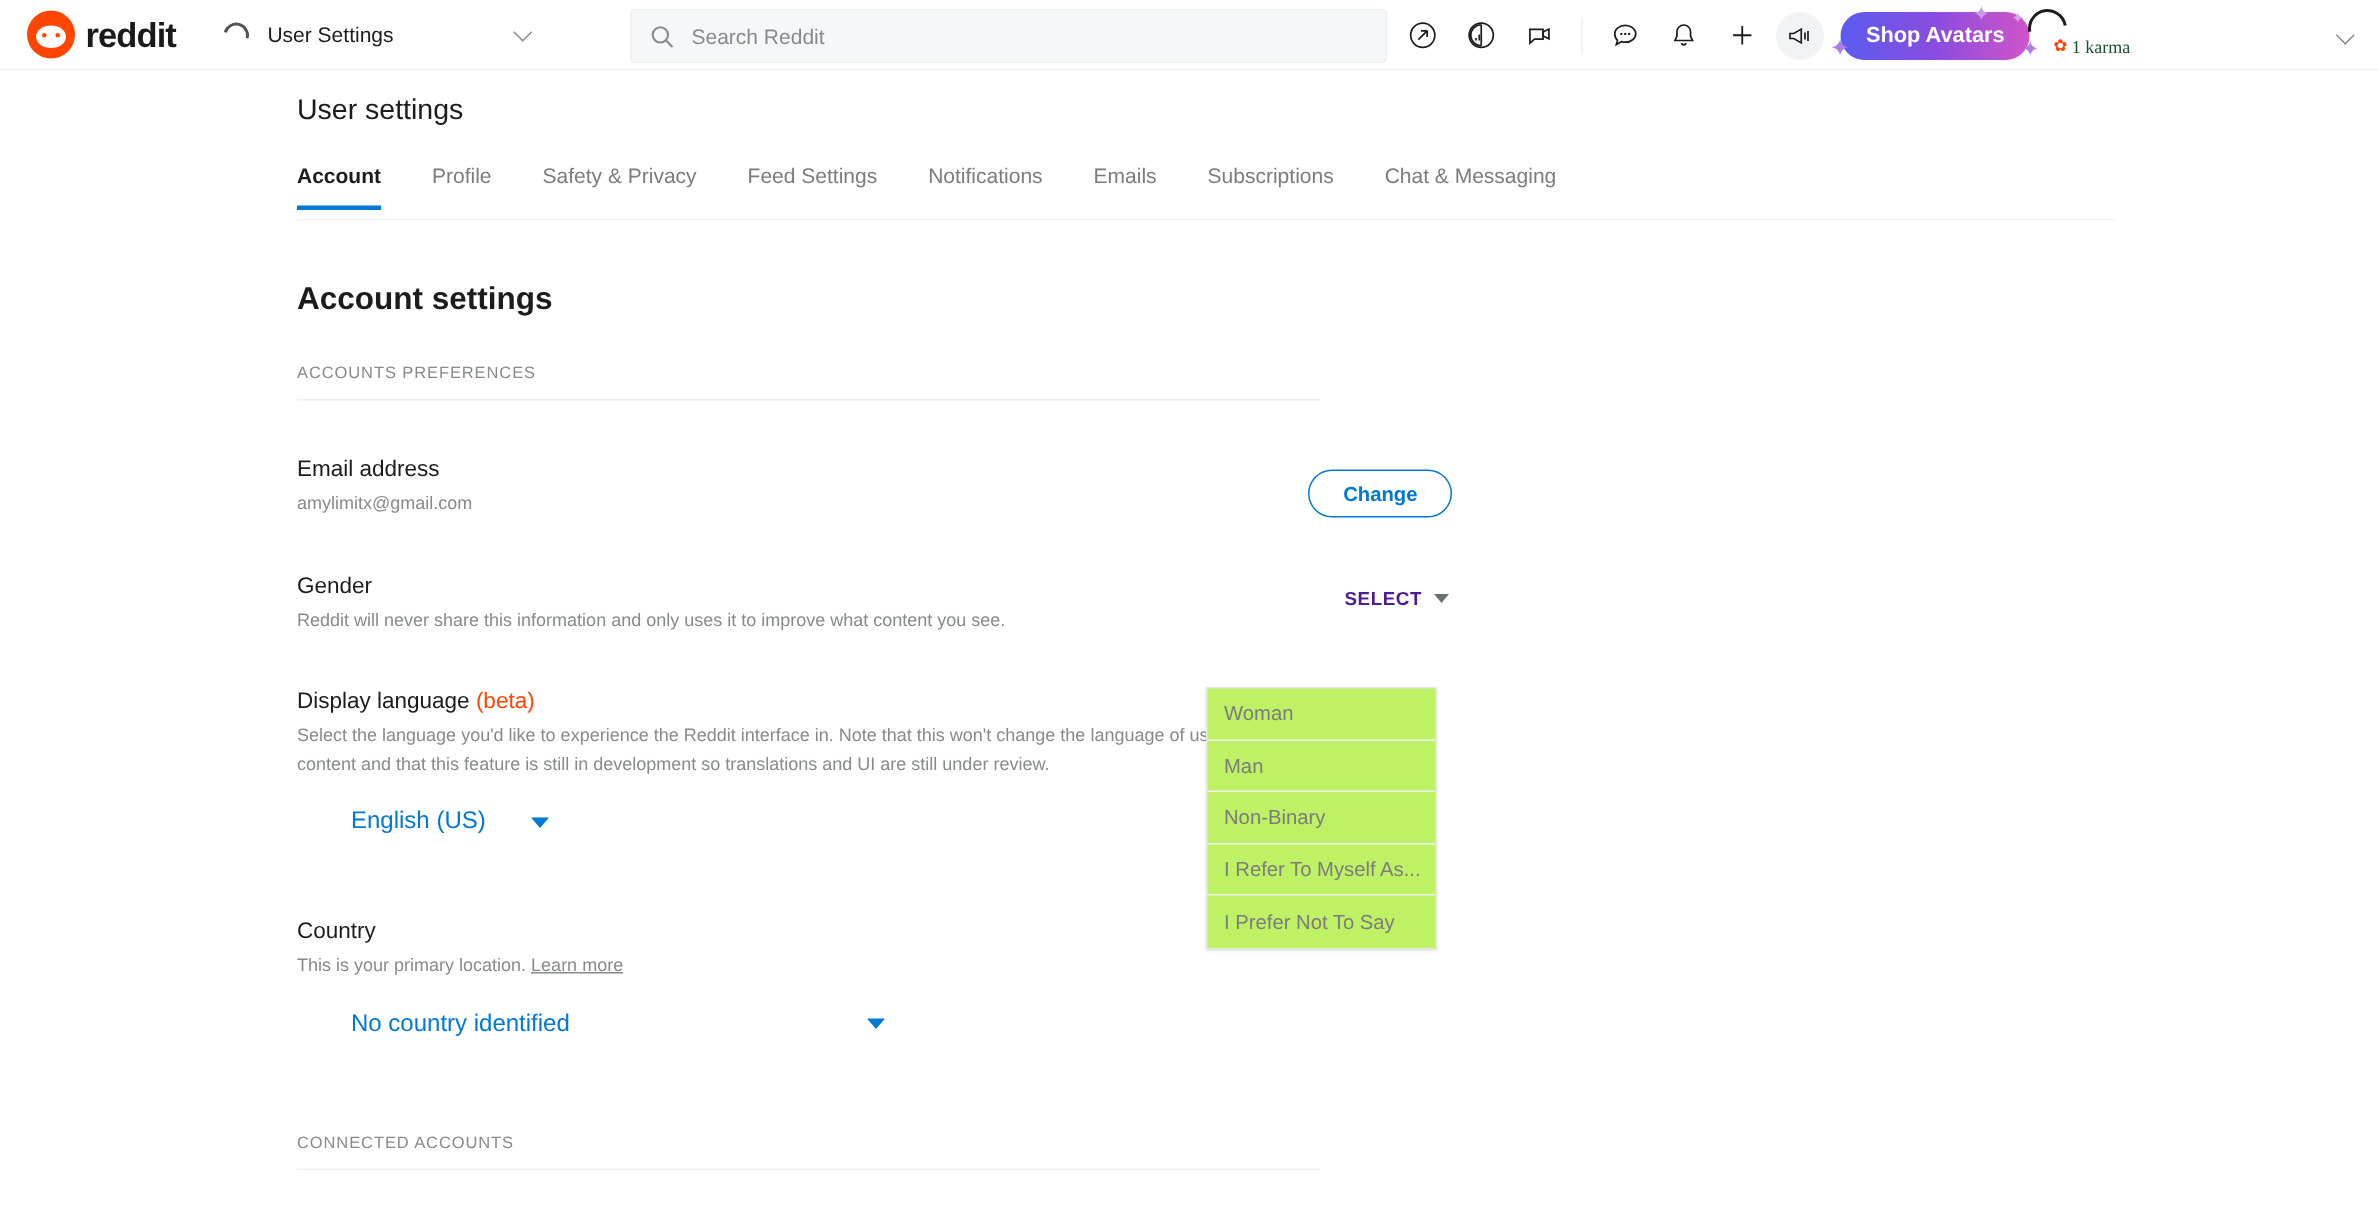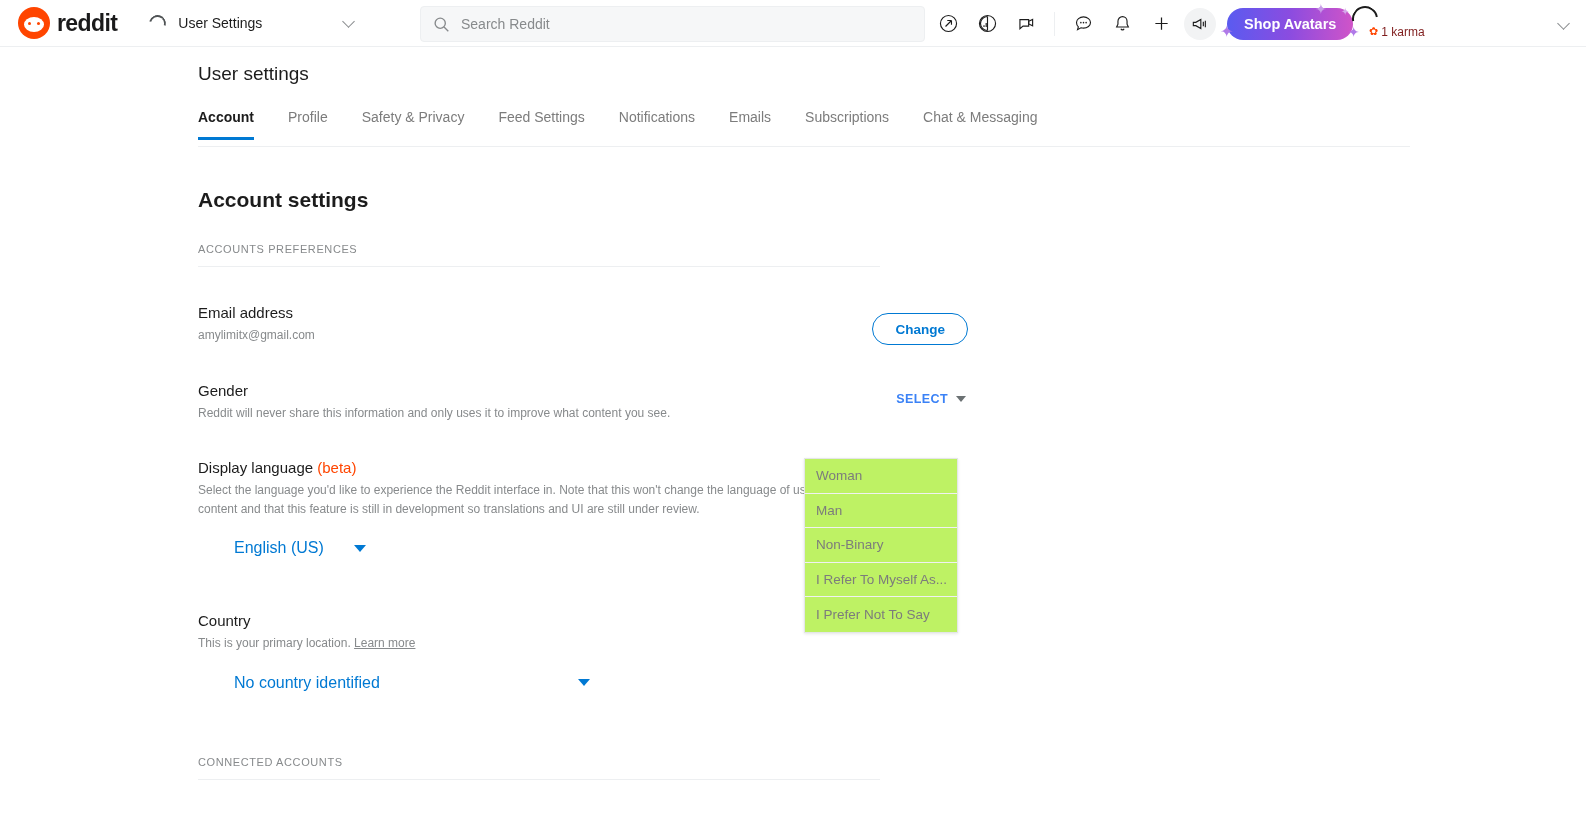--- a/index.html
+++ b/index.html
@@ -100,21 +100,21 @@
   .avatar-arc {
     width: 26px; height: 26px; border-radius: 50%;
     border: 2.5px solid transparent; border-top-color: #1c1c1c; border-left-color: #1c1c1c;
     transform: rotate(35deg); margin-top: -9px;
   }
   .karma-line {
     display: flex; align-items: center; gap: 3px;
     margin-left: -9px; margin-top: 16px;
   }
   .karma-icon { color: #ff4500; font-size: 11px; line-height: 1; }
-  .karma-txt { font-size: 12px; color: #7f1d1d; }
+  .karma-txt { font-size: 12px; color: #14532d; font-family: Liberation Serif, serif; }
   .nav-end-caret {
     position: absolute; right: 18px; top: 19px;
     width: 9px; height: 9px;
     border-right: 1.6px solid #878a8c; border-bottom: 1.6px solid #878a8c;
     transform: rotate(45deg); cursor: pointer;
   }
 
   
   .page { position: absolute; top: 47px; left: 0; width: 1586px; height: 774px; background: #fff; }
   .page-title {
@@ -164,21 +164,21 @@
     background: #fff; border: 1px solid #0079d3; color: #0079d3;
     font-size: 13.5px; font-weight: bold; cursor: pointer;
     font-family: "Liberation Sans", sans-serif;
   }
 
   .select-btn {
     position: absolute; right: -86px; top: 47px;
     display: flex; align-items: center; gap: 8px; cursor: pointer;
   }
   .select-label {
-    font-size: 12.5px; font-weight: bold; color: #3b82f6;
+    font-size: 12.5px; font-weight: bold; color: #4c1d95;
     letter-spacing: 0.4px;
   }
   .caret-dn {
     width: 0; height: 0;
     border-left: 5px solid transparent; border-right: 5px solid transparent;
     border-top: 6px solid #6b7173;
   }
 
   .gender-menu {
     position: absolute; left: 804px; top: 411px;

